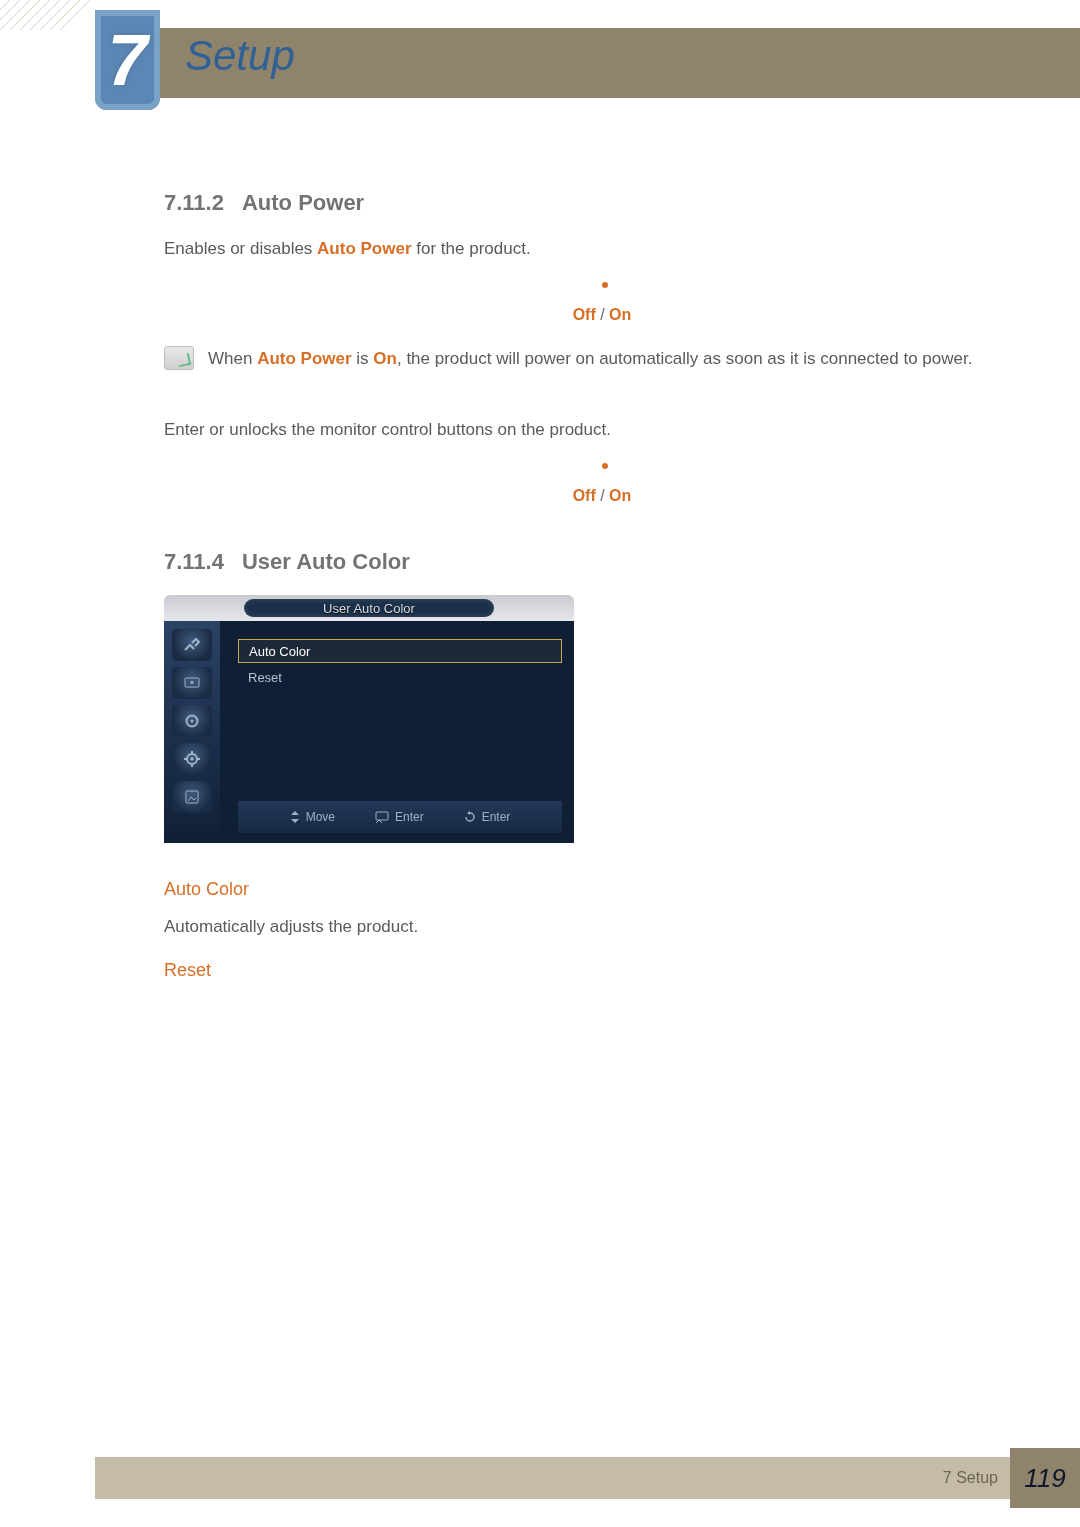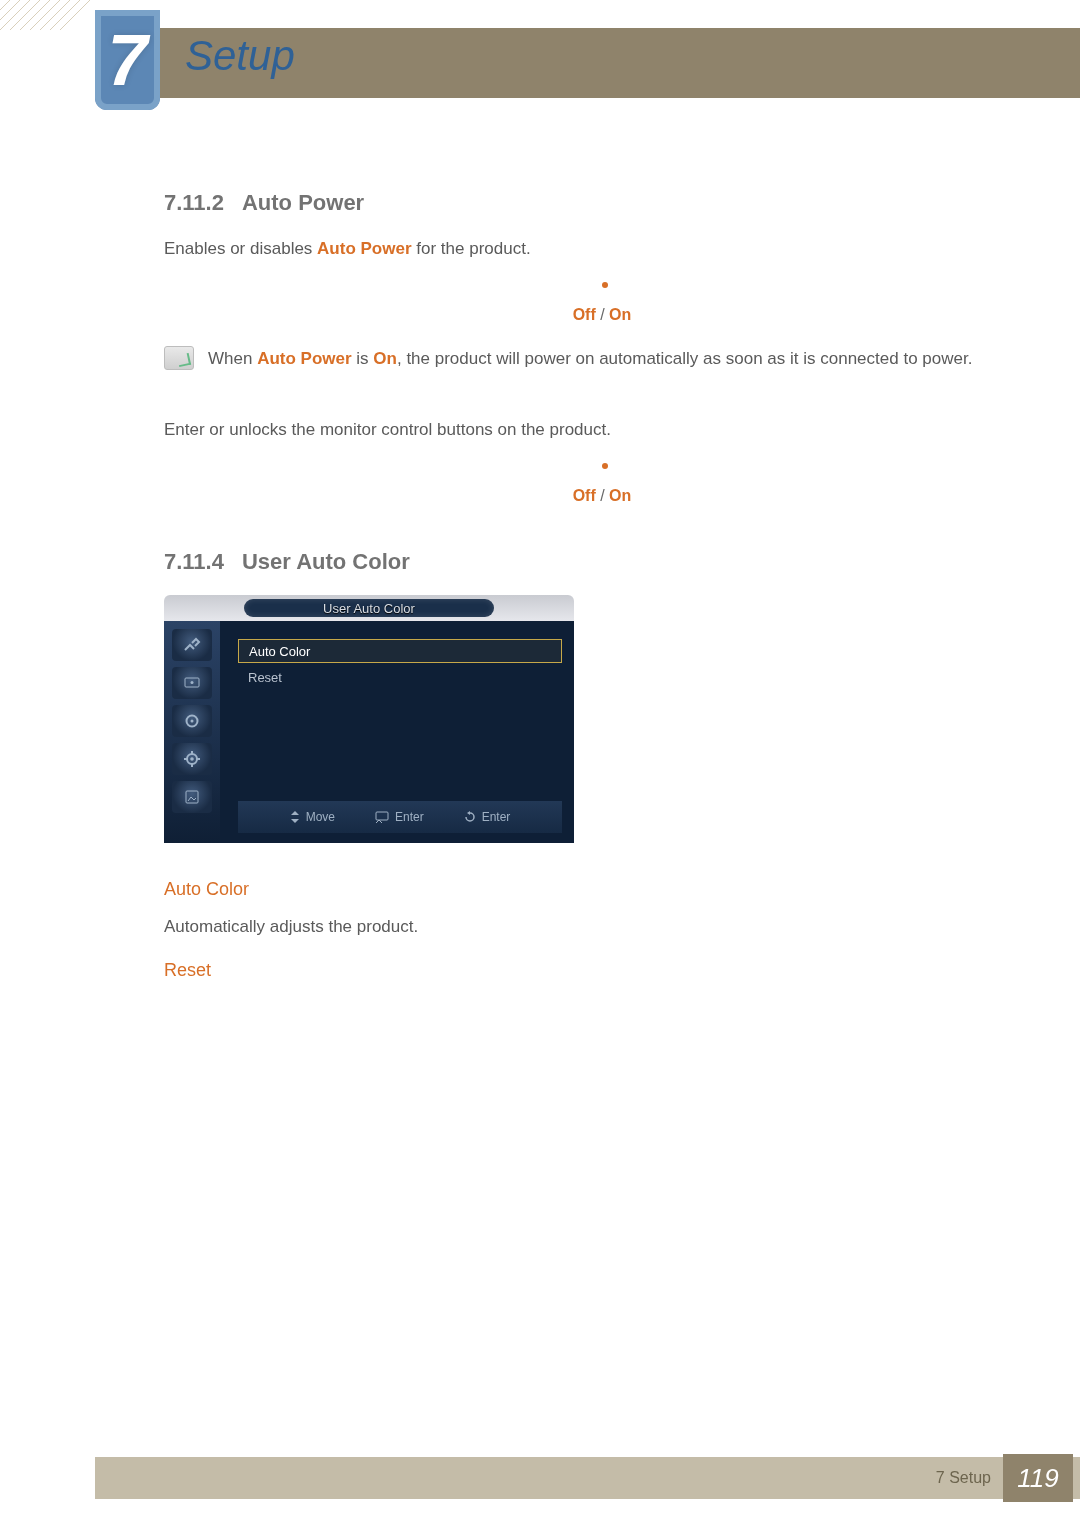--- a/index.html
+++ b/index.html
@@ -35,23 +35,23 @@
   .osd-body { display: flex; background: #1e3553; }
   .osd-side { width: 56px; background: linear-gradient(#2b4366,#0f1f35); padding: 8px 0; display: flex; flex-direction: column; gap: 6px; align-items: center; }
   .side-item { width: 40px; height: 32px; background: radial-gradient(circle at 50% 40%, #425b7d 0%, #1a2c45 70%); border-radius: 4px; display: flex; align-items: center; justify-content: center; color: #96a7bb; }
   .side-item svg { display: block; }
   .osd-main { flex: 1; background: #0e1f36; padding: 18px 12px 10px 18px; display: flex; flex-direction: column; }
   .osd-item { height: 24px; display: flex; align-items: center; color: #b9c2cf; font-size: 13px; padding: 0 10px; margin-bottom: 2px; }
   .osd-item.sel { border: 1px solid #c6a849; background: rgba(198,168,73,.08); color: #fff; }
   .osd-foot { margin-top: auto; height: 32px; background: linear-gradient(#223856,#162a44); display: flex; align-items: center; justify-content: center; gap: 40px; color: #9fb0c3; font-size: 12px; }
   .foot-item { display: flex; align-items: center; gap: 6px; }
   .sub-h { font-size: 18px; font-weight: 400; color: #d86f27; margin-bottom: 14px; }
-  .footer-band { position: absolute; left: 95px; right: 0; bottom: 28px; height: 42px; background: #c4bca8; display: flex; align-items: center; justify-content: flex-end; padding-right: 7px; }
+  .footer-band { position: absolute; left: 95px; right: 0; bottom: 28px; height: 42px; background: #c4bca8; display: flex; align-items: center; justify-content: flex-end; padding-right: 0; }
   .footer-label { color: #6d654e; font-size: 16px; margin-right: 12px; }
-  .footer-page-box { width: 70px; height: 48px; background: #8f836b; color: #ffffff; display: flex; align-items: center; justify-content: center; font-size: 26px; font-style: italic; }
+  .footer-page-box { width: 70px; height: 60px; background: #8f836b; color: #0f172a; display: flex; align-items: center; justify-content: center; font-size: 26px; font-style: italic; }
 </style>
 </head>
 <body>
 <div class="page">
 
   <div class="diag-lines">
     <svg width="95" height="30">
         <g stroke="#d9d0bb" stroke-width="1">
       <line x1="-20" y1="30" x2="30" y2="-20"></line>
           <line x1="-10" y1="30" x2="40" y2="-20"></line>

